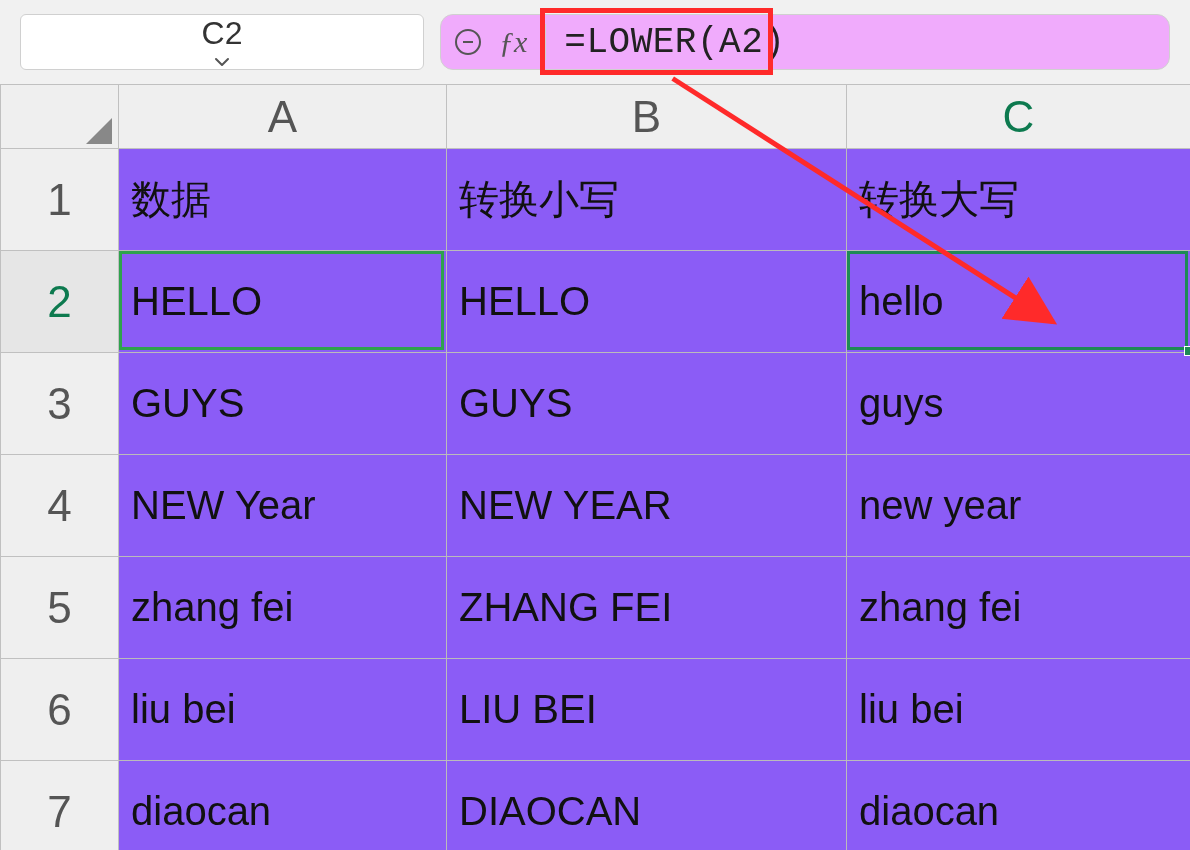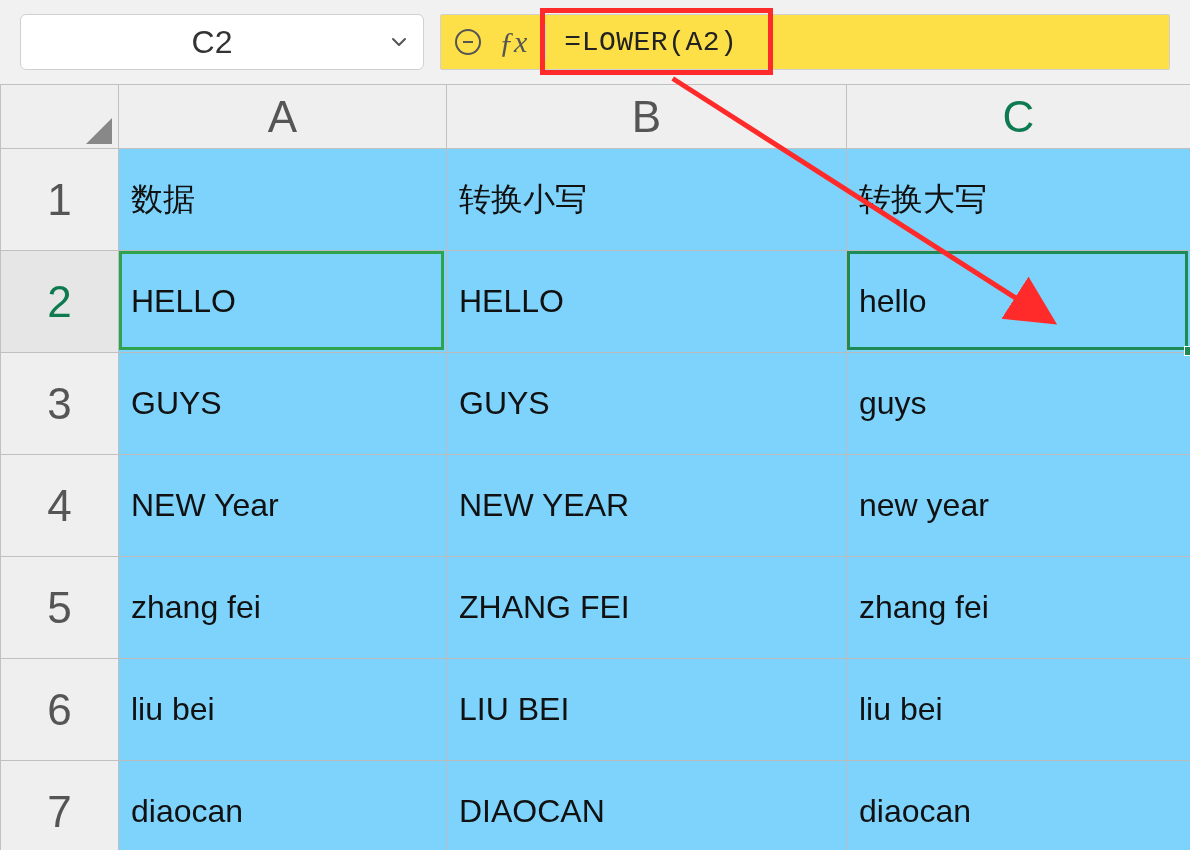--- a/index.html
+++ b/index.html
@@ -23,38 +23,39 @@
   .namebox {
     display: flex;
     align-items: center;
     justify-content: space-between;
     background: #ffffff;
     border: 1px solid #d0d0d0;
     border-radius: 6px;
     height: 56px;
     width: 404px;
     padding: 0 14px;
+    flex-direction: column;
   }
   .namebox-text {
     font-size: 32px;
     color: #333;
     text-align: center;
     flex: 1;
   }
   .chev {
     width: 20px; height: 20px;
     display:flex; align-items:center; justify-content:center;
     color:#555;
   }
   .formula-bar {
     display: flex;
     align-items: center;
-    background: #fde047;
+    background: #f0abfc;
     border: 1px solid #d0d0d0;
-    border-radius: 2px;
+    border-radius: 13px;
     height: 56px;
     flex: 1;
     padding: 0 10px 0 14px;
     gap: 18px;
   }
   .circle-minus {
     width: 26px; height: 26px;
     border: 2px solid #555;
     border-radius: 50%;
     display:flex; align-items:center; justify-content:center;
@@ -67,21 +68,21 @@
     font-style: italic;
     font-size: 30px;
     color: #555;
   }
   .separator {
     width: 1px; height: 36px;
     background: #d0d0d0;
   }
   .formula-text {
     font-family: "Courier New", monospace;
-    font-size: 28px;
+    font-size: 36px;
     color: #222;
     letter-spacing: 0.5px;
     text-align: right;
   }
 
   
   .sheet {
     position: relative;
     background: #f5f5f5;
   }
@@ -124,25 +125,25 @@
     color: #555;
     font-weight: 300;
     width: 118px;
   }
   td.rownum.active {
     color: #0d7a4f;
     background: #e6e6e6;
   }
   td.cell {
     border: 1px solid #bbb;
-    font-size: 32px;
+    font-size: 40px;
     color: #111;
     padding: 4px 12px;
     height: 102px;
-    background: #7dd3fc;
+    background: #8b5cf6;
     vertical-align: middle;
   }
   .colA { width: 328px; min-width:328px;}
   .colB { width: 400px; min-width:400px;}
   .colC { width: 344px; min-width:344px;}
 
   
   .sel-a2 {
     position: absolute;
     border: 3px solid #2fa24d;

